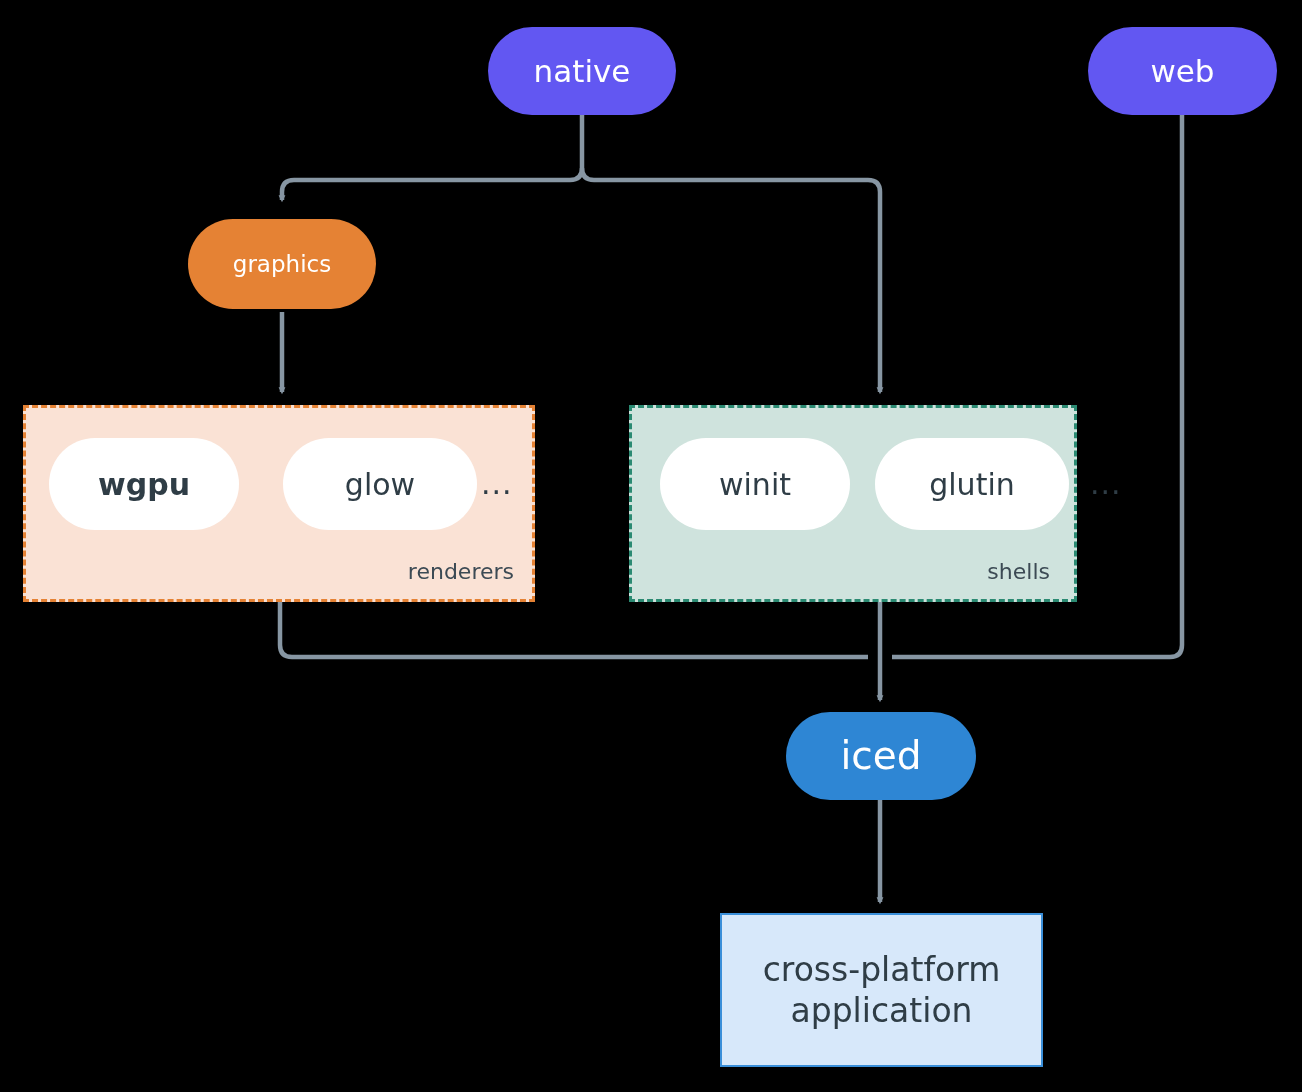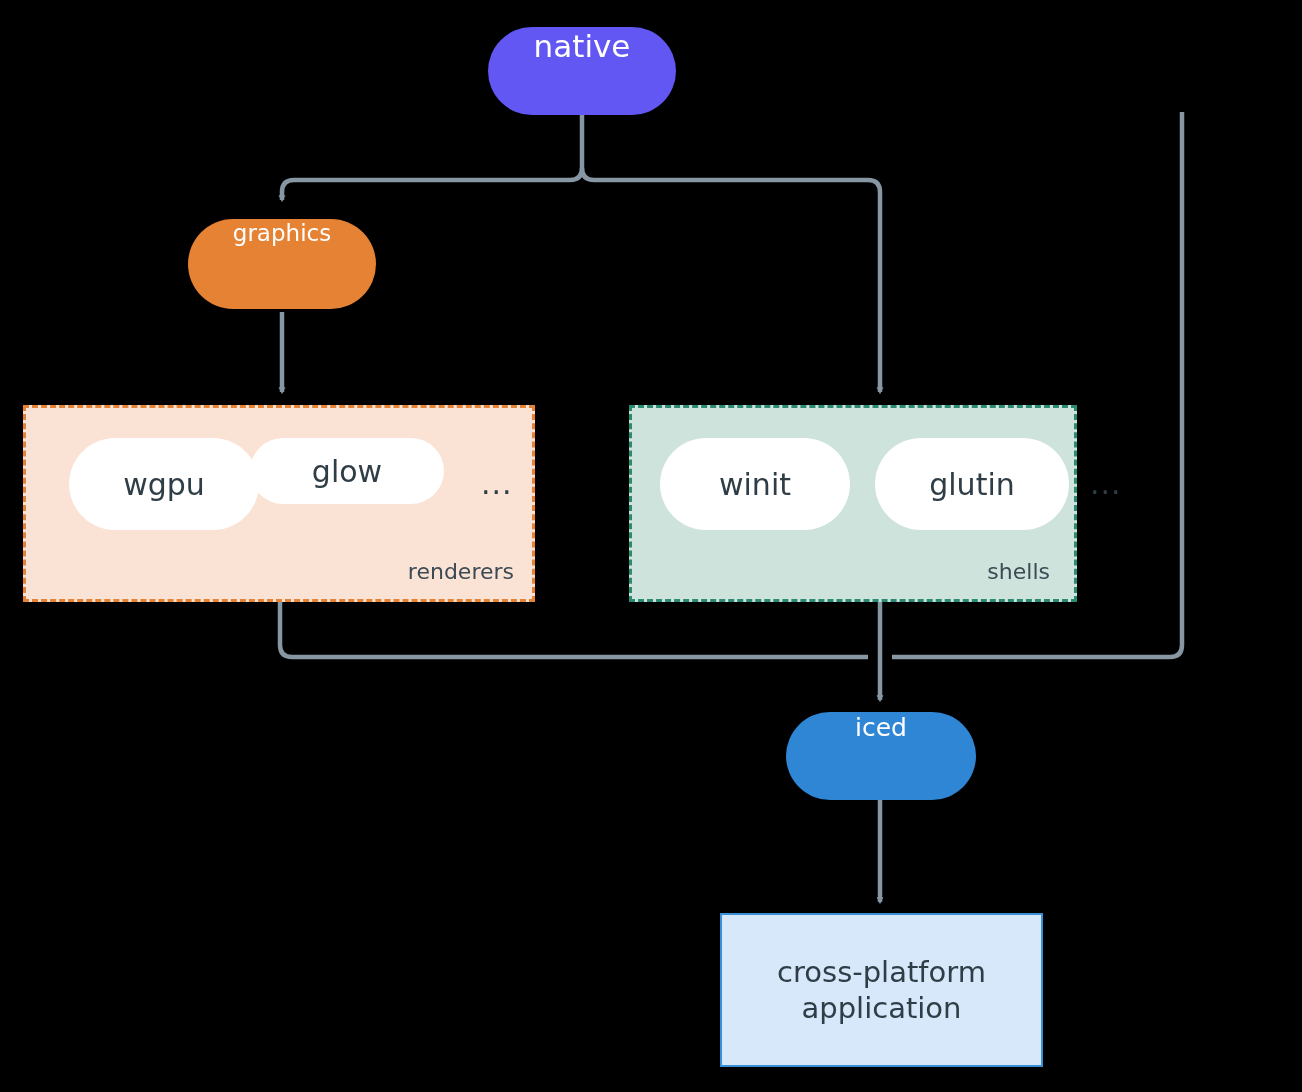--- a/index.html
+++ b/index.html
@@ -21,20 +21,21 @@
     position: absolute;
     left: 0;
     top: 0;
     width: 1302px;
     height: 1092px;
   }
   .node {
     position: absolute;
     box-sizing: border-box;
     display: flex;
+    align-items: center;
     justify-content: center;
     text-align: center;
     line-height: 1.25;
     white-space: nowrap;
   }
   .pill {
     border-radius: 999px;
   }
   .node-native, .node-web {
     background: #6257f2;
@@ -42,27 +43,27 @@
     font-size: 31px;
   }
   .node-graphics {
     background: #e58234;
     color: #ffffff;
     font-size: 23px;
   }
   .node-iced {
     background: #2e86d4;
     color: #ffffff;
-    font-size: 25px;
+    font-size: 39px;
   }
   .node-app {
     background: #d7e8fa;
     color: #2f3d46;
     border: 2px solid #3a8fd9;
-    font-size: 29px;
+    font-size: 33px;
     flex-direction: column;
     white-space: normal;
   }
   .node-app .line {
     display: block;
   }
   .group {
     position: absolute;
     box-sizing: border-box;
   }
@@ -127,30 +128,33 @@
 
     <path d="M880,657 L880,700" fill="none" stroke="#8796a3" stroke-width="4.5" marker-end="url(#arrowhead)"></path>
 
     <path d="M880,800 L880,902" fill="none" stroke="#8796a3" stroke-width="4.5" marker-end="url(#arrowhead)"></path>
   </svg>
 
   <div class="node pill node-native" style="left:488px; top:27px; width:188px; height:88px;">
     <span>native</span>
   </div>
 
+  <div class="node pill node-web" style="left:1088px; top:27px; width:189px; height:88px;">
+    <span>web</span>
+  </div>
 
   <div class="node pill node-graphics" style="left:188px; top:219px; width:188px; height:90px;">
     <span>graphics</span>
   </div>
 
   <div class="group group-renderers" style="left:23px; top:405px; width:512px; height:197px;">
-    <div class="leaf" style="left:43px; top:30px; width:190px; height:92px;">
+    <div class="leaf" style="left:23px; top:30px; width:190px; height:92px;font-weight:bold;">
       <span>wgpu</span>
     </div>
-    <div class="leaf" style="left:224px; top:30px; width:194px; height:66px;">
+    <div class="leaf" style="left:257px; top:30px; width:194px; height:92px;">
       <span>glow</span>
     </div>
     <div class="ellipsis" style="left:455px; top:58px;">...</div>
     <div class="group-label" style="right:18px; bottom:15px;">renderers</div>
   </div>
 
   <div class="group group-shells" style="left:629px; top:405px; width:448px; height:197px;">
     <div class="leaf" style="left:28px; top:30px; width:190px; height:92px;">
       <span>winit</span>
     </div>

